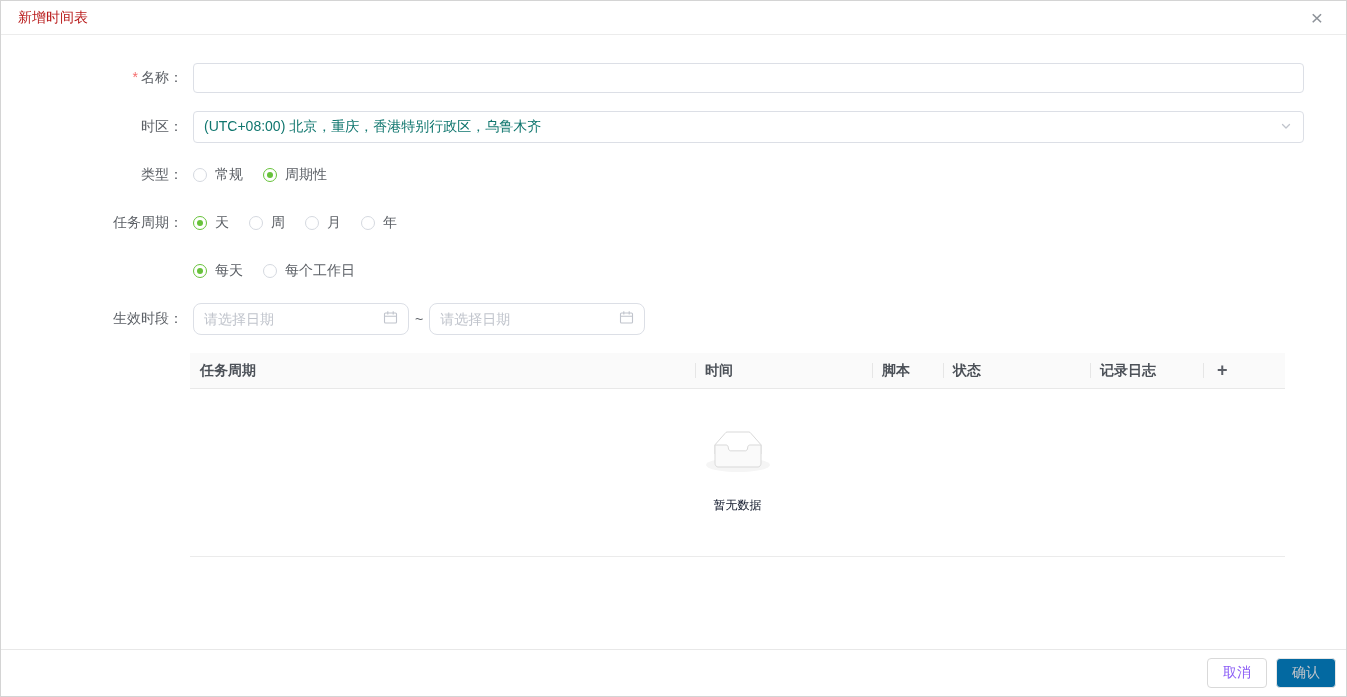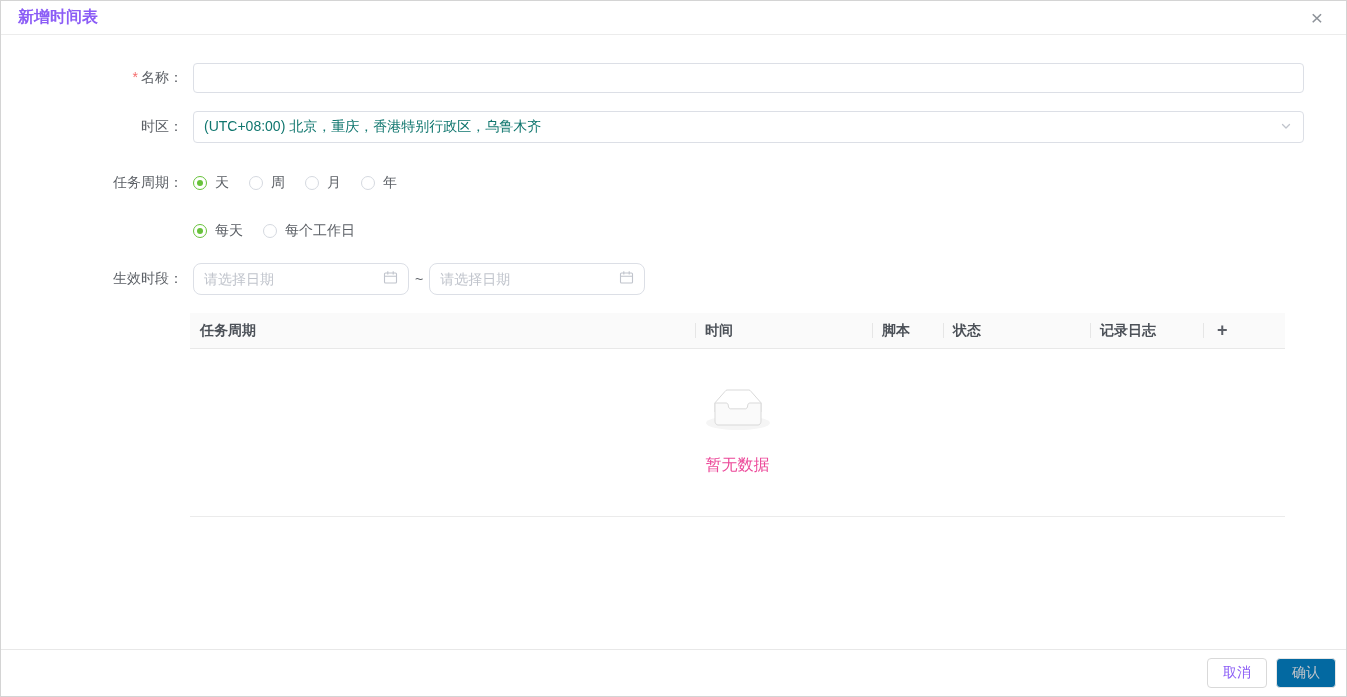--- a/index.html
+++ b/index.html
@@ -16,21 +16,21 @@
     font-size: 14px;
   }
 
   
   .dlg-header {
     height: 34px;
     border-bottom: 1px solid #ececec;
     display: flex; align-items: center; justify-content: space-between;
     padding: 0 17px;
   }
-  .dlg-title { font-size: 16px; font-weight: bold; color: #8b5cf6; }
+  .dlg-title { font-size: 14px; font-weight: normal; color: #b91c1c; }
   .close-btn {
     border: none; background: transparent; cursor: pointer;
     font-size: 21px; line-height: 1; color: #8d9299; padding: 0 6px;
   }
 
   
   .dlg-body { padding-top: 28px; }
   .form-row { display: flex; align-items: center; padding-right: 42px; }
   .form-label {
     width: 192px; flex-shrink: 0;
@@ -115,21 +115,21 @@
     width: 1px; background: #e6e6e6;
   }
   .th-add { cursor: pointer; }
   .plus-glyph { font-size: 18px; font-weight: bold; color: #5a5e66; padding-left: 4px; }
 
   .empty-area {
     height: 168px;
     border-bottom: 1px solid #ebebeb;
     display: flex; flex-direction: column; align-items: center; justify-content: center;
   }
-  .empty-text { margin-top: 22px; color: #ec4899; font-size: 16px; }
+  .empty-text { margin-top: 22px; color: #0f172a; font-size: 12px; }
 
   
   .dlg-footer {
     position: absolute; left: 0; right: 0; bottom: 0;
     height: 47px; border-top: 1px solid #e8e8e8;
     display: flex; align-items: center; justify-content: flex-end;
     padding-right: 10px; background: #fff;
   }
   .btn {
     height: 30px; padding: 0 15px; border-radius: 4px;
@@ -166,20 +166,31 @@
       <div class="select-box">
         <span class="select-value">(UTC+08:00) 北京，重庆，香港特别行政区，乌鲁木齐</span>
         <span>
           <svg width="14" height="14" viewBox="0 0 14 14">
               <path d="M3.5 5.5L7 9l3.5-3.5" stroke="#c0c4cc" stroke-width="1.3" fill="none" stroke-linecap="round" stroke-linejoin="round"></path>
             </svg>
         </span>
       </div>
     </div>
 
+    <div class="form-row radio-row" style="margin-top:24px;">
+      <span class="form-label">类型：</span>
+      <span class="radio-item">
+        <span class="radio" data-checked="false"></span>
+        <span class="radio-label">常规</span>
+      </span>
+      <span class="radio-item">
+        <span class="radio" data-checked="true"></span>
+        <span class="radio-label">周期性</span>
+      </span>
+    </div>
 
     <div class="form-row radio-row" style="margin-top:32px;">
       <span class="form-label">任务周期：</span>
       <span class="radio-item">
         <span class="radio" data-checked="true"></span>
         <span class="radio-label">天</span>
       </span>
       <span class="radio-item">
         <span class="radio" data-checked="false"></span>
         <span class="radio-label">周</span>

